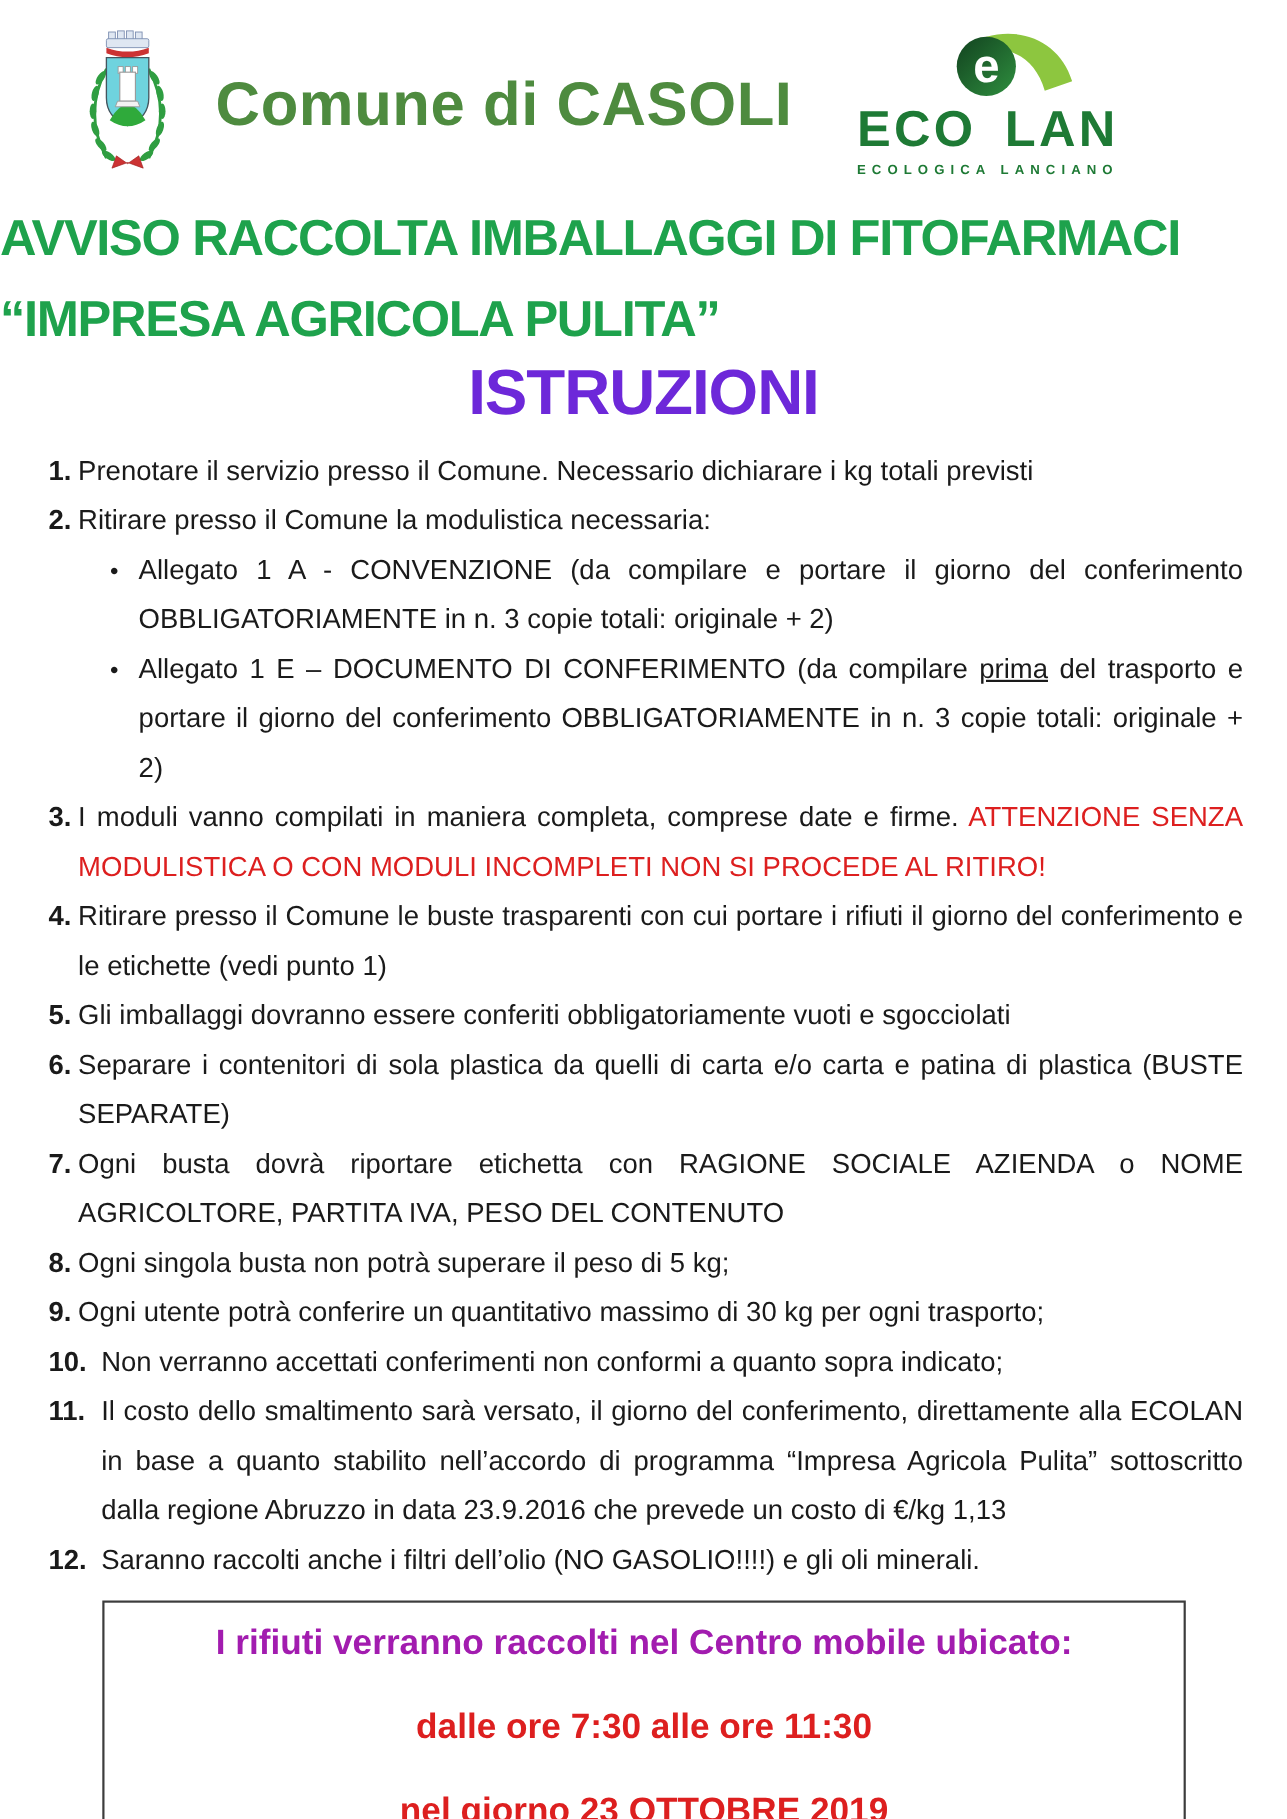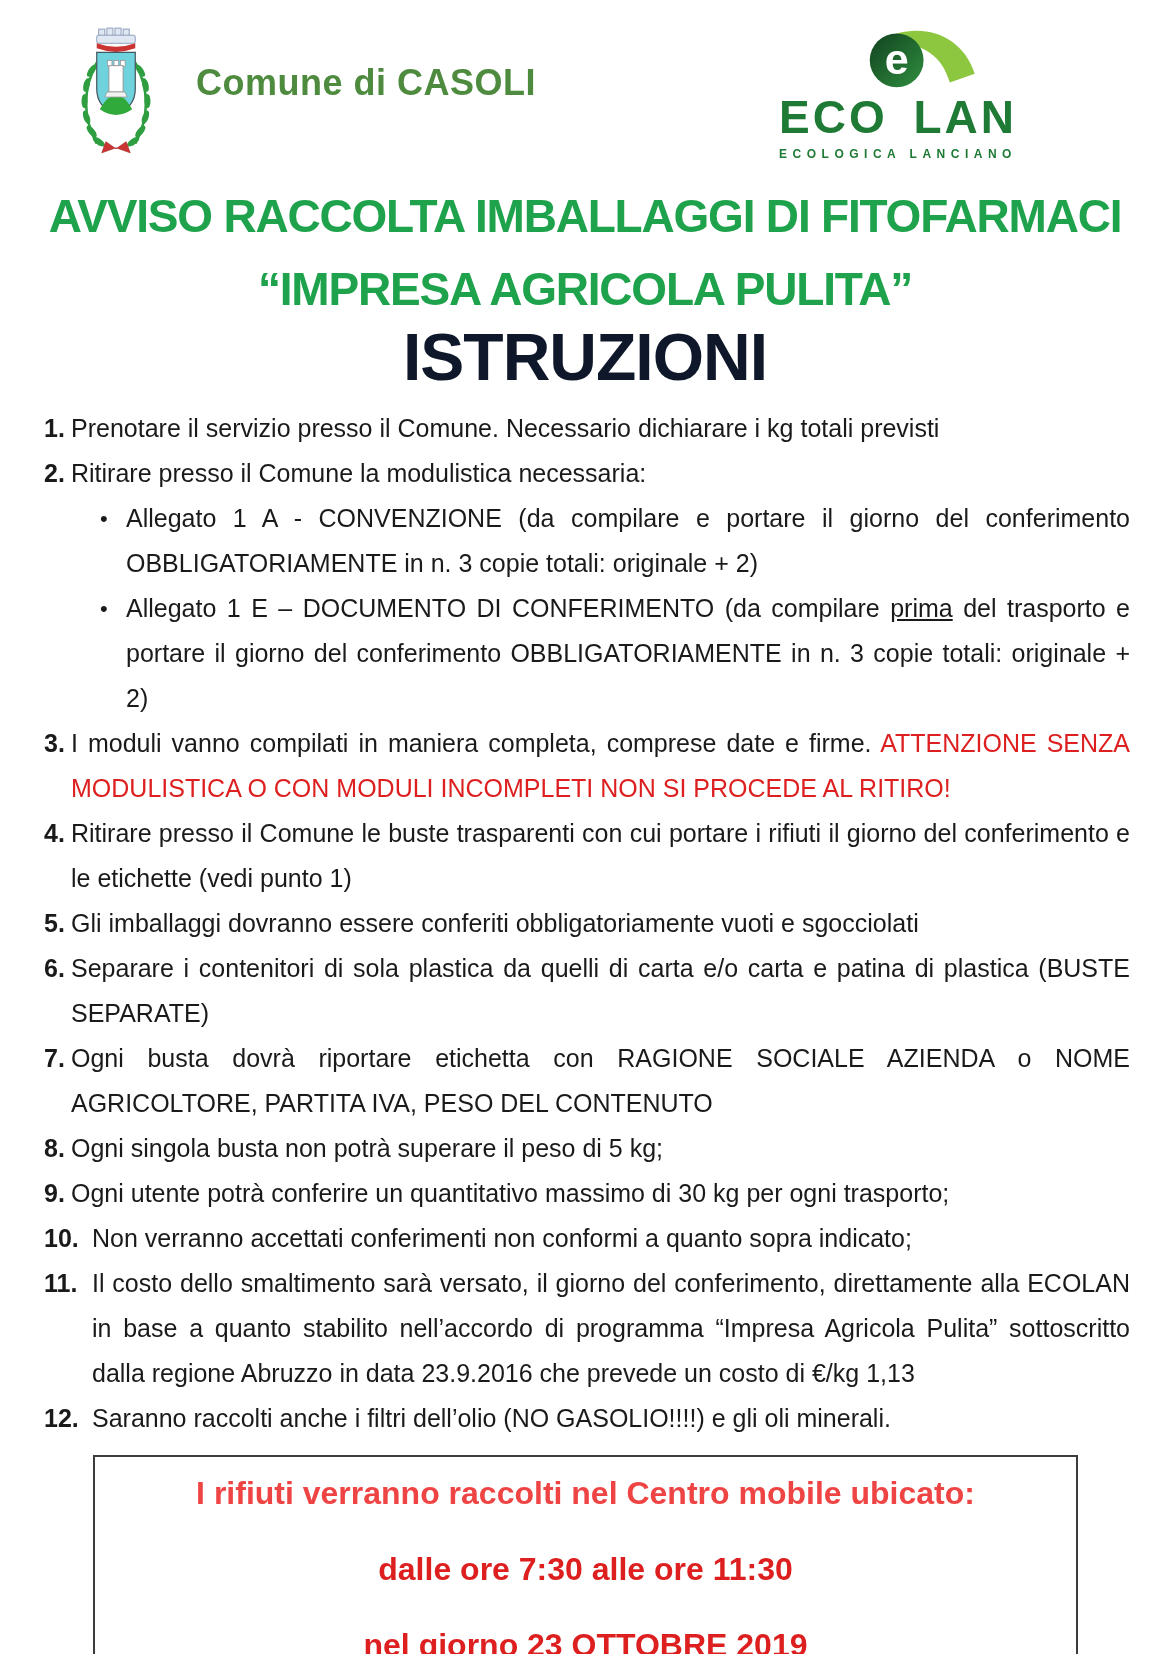--- a/index.html
+++ b/index.html
@@ -17,49 +17,49 @@
   html,body{margin:0;padding:0;background:#ffffff;}
   .page{
     width:1170px;height:1654px;margin:0 auto;background:#ffffff;
     font-family:"Liberation Sans", sans-serif;color:var(--text-black);
     overflow:hidden;position:relative;box-sizing:border-box;
   }
   
   .header{display:flex;align-items:flex-start;padding:22px 55px 0 64px;height:150px;}
   .crest-wrap{width:104px;height:142px;flex:none;}
   .crest-wrap svg{width:104px;height:142px;display:block;}
-  .muni{color:var(--muni-green);font-size:36px;font-weight:bold;margin:40px 0 0 28px;letter-spacing:.5px;white-space:nowrap;}
+  .muni{color:var(--muni-green);font-size:56px;font-weight:bold;margin:40px 0 0 28px;letter-spacing:.5px;white-space:nowrap;}
   .ecolan{margin-left:auto;margin-right:92px;width:250px;text-align:center;margin-top:2px;}
   .ecolan-swoosh{width:180px;height:74px;display:block;margin:0 auto;}
   .ecolan-name{color:var(--ecolan-green);font-weight:bold;font-size:46px;letter-spacing:3px;word-spacing:10px;line-height:1;margin-top:-4px;white-space:nowrap;}
   .ecolan-sub{color:var(--ecolan-green);font-size:12px;font-weight:bold;letter-spacing:5.5px;margin-top:7px;white-space:nowrap;}
   
-  .title-green{text-align:center;color:var(--title-green);font-weight:bold;font-size:46px;line-height:57px;letter-spacing:-1.2px;margin-top:16px;}
-  .istruzioni{text-align:center;color:#0f172a;font-weight:bold;font-size:66px;line-height:74px;letter-spacing:-1px;margin-top:2px;}
+  .title-green{color:var(--title-green);font-weight:bold;font-size:46px;line-height:57px;letter-spacing:-1.2px;margin-top:16px;}
+  .istruzioni{text-align:center;color:#6d28d9;font-weight:bold;font-size:58px;line-height:74px;letter-spacing:-1px;margin-top:2px;}
   
   .instructions{margin:12px 40px 0 44px;font-size:25px;line-height:45px;}
   .item{display:flex;}
   .num{flex:none;width:22px;margin-right:5px;font-weight:bold;}
   .num.wide{width:35px;margin-right:13px;}
   .content{flex:1;text-align:justify;}
   .bullet{display:flex;margin-left:56px;}
   .dot{flex:none;width:26px;font-size:22px;}
   .btext{flex:1;text-align:justify;}
   .bold{font-weight:normal;}
   .red{color:var(--alert-red);margin-top:28px;}
   .underline{text-decoration:underline;}
   
   .notice-box{
     border:2px solid var(--box-border);
     margin:14px 92px 0 93px;
     padding:12px 10px 40px 10px;
     text-align:center;box-sizing:border-box;
   }
   .box-line{font-weight:bold;font-size:32px;line-height:48px;white-space:nowrap;}
-  .box-line.black{color:#ef4444;}
+  .box-line.black{color:#a21caf;}
   .box-line.red{color:var(--alert-red);}
 </style>
 </head>
 <body>
 
 <div class="page">
 
   <div class="header">
 
     <div class="crest-wrap">

